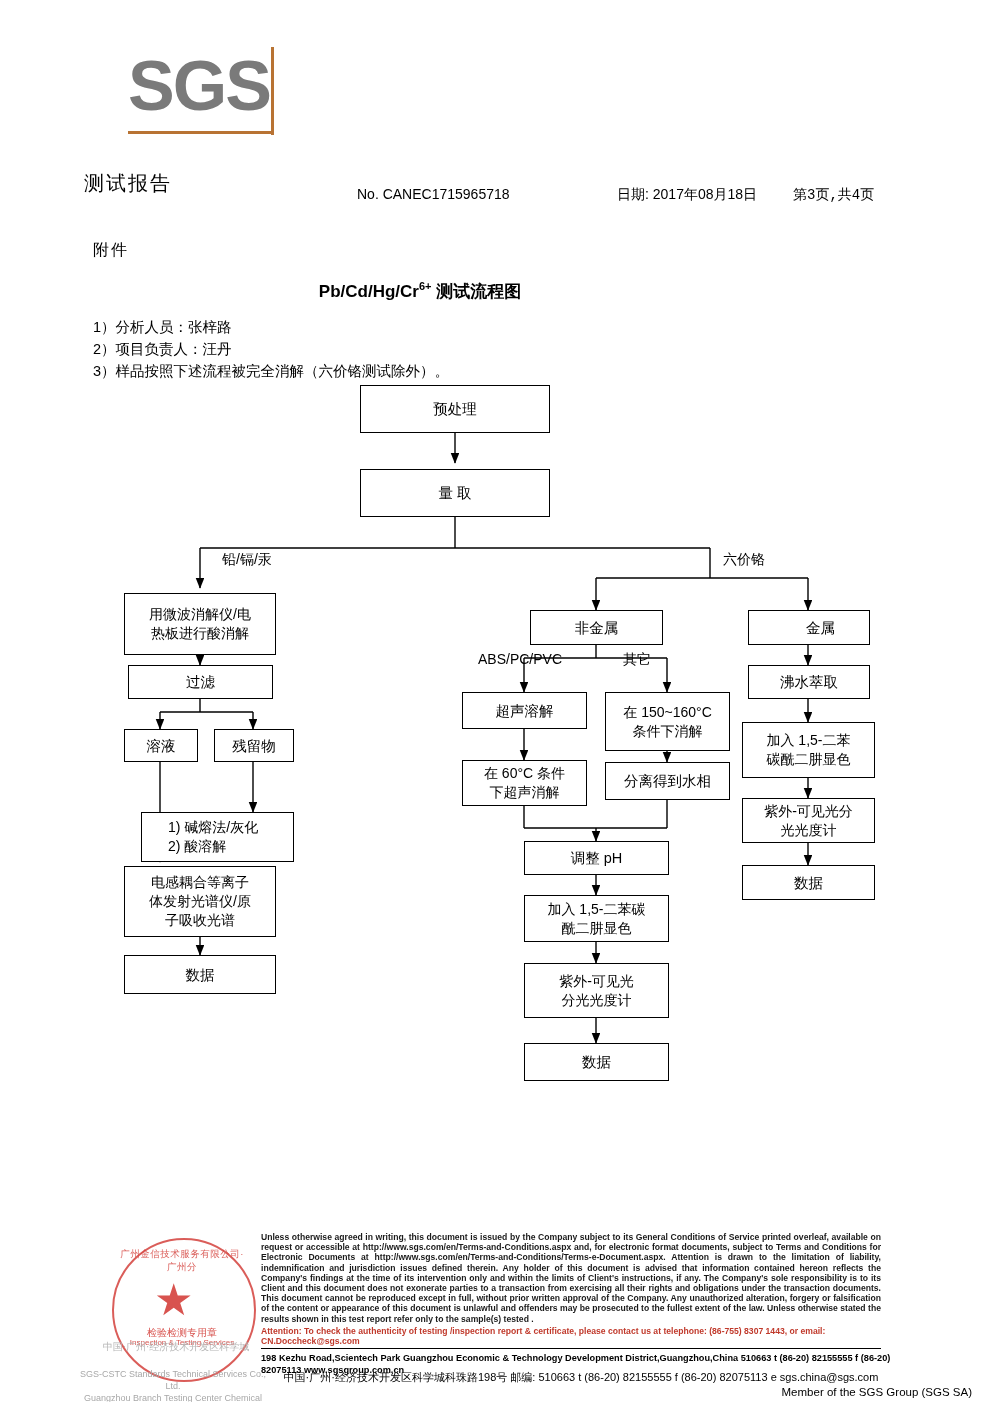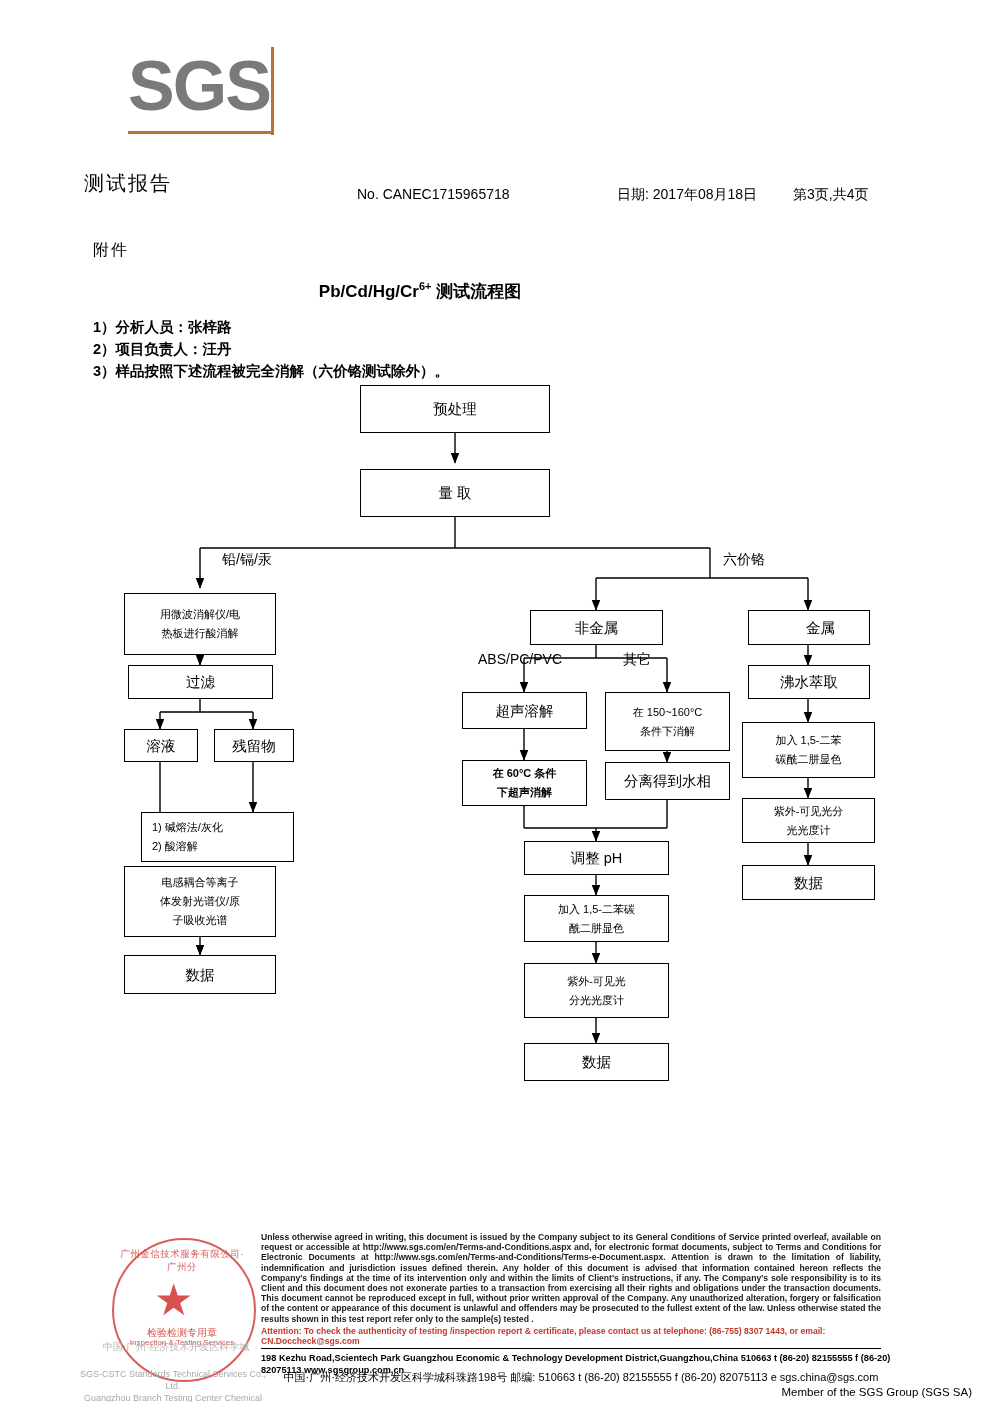--- a/index.html
+++ b/index.html
@@ -68,20 +68,21 @@
     position: absolute;
     left: 617px;
     top: 186px;
     font-size: 14px;
   }
   .report-page {
     position: absolute;
     left: 793px;
     top: 186px;
     font-size: 14px;
+    font-family: Liberation Mono, monospace;
   }
 
   .attachment-label {
     position: absolute;
     left: 93px;
     top: 240px;
     font-size: 16px;
     letter-spacing: 2px;
   }
   .flow-title {
@@ -94,41 +95,40 @@
     font-weight: bold;
   }
   .flow-title sup { font-size: 11px; }
 
   .notes {
     position: absolute;
     left: 93px;
     top: 316px;
     font-size: 14.5px;
     line-height: 22px;
-    font-weight: bold;
   }
   .notes div { white-space: nowrap; }
 
   
   .flow { position: absolute; left: 0; top: 0; width: 992px; height: 1402px; }
   .box {
     position: absolute;
     border: 1.4px solid #000;
     background: #fff;
     box-sizing: border-box;
     display: flex;
     align-items: center;
     justify-content: center;
     text-align: center;
     font-size: 14.5px;
     line-height: 20px;
     padding: 2px 4px;
   }
-  .box.small { font-size: 11px; line-height: 19px; }
-  .box.left { justify-content: flex-start; text-align: left; padding-left: 10px; }
+  .box.small { font-size: 14px; line-height: 19px; }
+  .box.left { justify-content: flex-start; text-align: left; padding-left: 26px; }
   .lbl {
     position: absolute;
     font-size: 14px;
     white-space: nowrap;
   }
   svg.lines {
     position: absolute;
     left: 0; top: 0;
     width: 992px; height: 1402px;
     pointer-events: none;
@@ -372,21 +372,21 @@
 子吸收光谱</div>
     <div class="box" style="left:124px; top:955px; width:152px; height:39px;">数据</div>
 
     <div class="box" style="left:530px; top:610px; width:133px; height:35px;">非金属</div>
     <div class="lbl" style="left:478px; top:651px;">ABS/PC/PVC</div>
     <div class="lbl" style="left:623px; top:651px;">其它</div>
 
     <div class="box" style="left:462px; top:692px; width:125px; height:37px;">超声溶解</div>
     <div class="box small" style="left:605px; top:692px; width:125px; height:59px; white-space:pre-line;">在 150~160°C
 条件下消解</div>
-    <div class="box small" style="left:462px; top:760px; width:125px; height:46px; white-space:pre-line;font-weight:bold;">在 60°C 条件
+    <div class="box small" style="left:462px; top:760px; width:125px; height:46px; white-space:pre-line;">在 60°C 条件
 下超声消解</div>
     <div class="box" style="left:605px; top:762px; width:125px; height:38px;">分离得到水相</div>
     <div class="box" style="left:524px; top:841px; width:145px; height:34px;">调整 pH</div>
     <div class="box small" style="left:524px; top:895px; width:145px; height:47px; white-space:pre-line;">加入 1,5-二苯碳
 酰二肼显色</div>
     <div class="box small" style="left:524px; top:963px; width:145px; height:55px; white-space:pre-line;">紫外-可见光
 分光光度计</div>
     <div class="box" style="left:524px; top:1043px; width:145px; height:38px;">数据</div>
 
     <div class="box" style="left:748px; top:610px; width:122px; height:35px;padding-left:27px;">金属</div>

